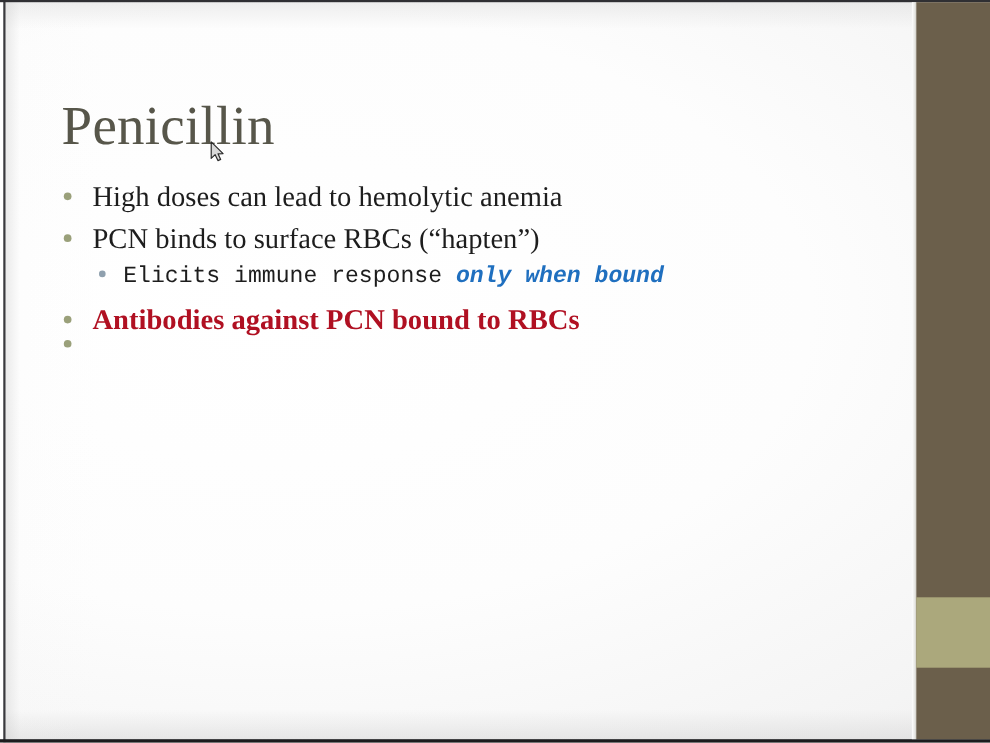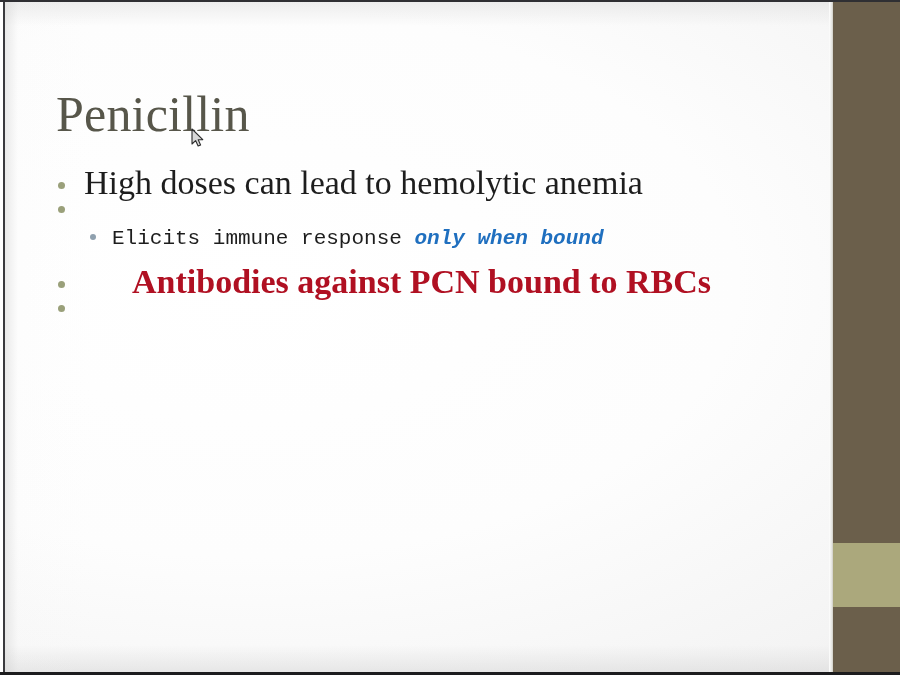--- a/index.html
+++ b/index.html
@@ -127,40 +127,40 @@
     top: -5px;
   }
   .dot.lvl2 {
     width: 6px; height: 6px;
     background: #8fa0ae;
     margin-right: 16px;
     top: -4px;
   }
 
   .txt {
-    font-size: 34px;
+    font-size: 26px;
     color: #1d1d1d;
     line-height: 1.12;
   }
   .txt.lvl2 { font-size: 21px; }
 
   .em-blue {
     color: #1f6fbf;
     font-weight: bold;
     font-style: italic;
   }
   .row-red .txt {
     color: #b01022;
     font-weight: bold;
   }
   .row-green .txt {
     color: #21694c;
     font-weight: bold;
   }
-  .row-red { margin-top: 12px; gap: 48px; }
+  .row-red { margin-top: 12px; }
   .row-red .dot.lvl1 { background: #9aa07a; }
   .row-green .dot.lvl1 { background: #9aa07a; }
 
   
   .cursor {
     position: absolute;
     left: 191px;
     top: 128px;
     width: 14px;
     height: 20px;
@@ -187,20 +187,21 @@
 
   <div class="body-block">
 
     <div class="bullet-row lvl1">
       <span class="dot lvl1"></span>
       <span class="txt">High doses can lead to hemolytic anemia</span>
     </div>
 
     <div class="bullet-row lvl1">
       <span class="dot lvl1"></span>
+      <span class="txt">PCN binds to surface RBCs (“hapten”)</span>
     </div>
 
     <div class="bullet-row lvl2">
       <span class="dot lvl2"></span>
       <span class="txt lvl2"><span>Elicits immune response </span><span class="em-blue">only when bound</span></span>
     </div>
 
     <div class="bullet-row lvl1 row-red">
       <span class="dot lvl1"></span>
       <span class="txt">Antibodies against PCN bound to RBCs</span>

